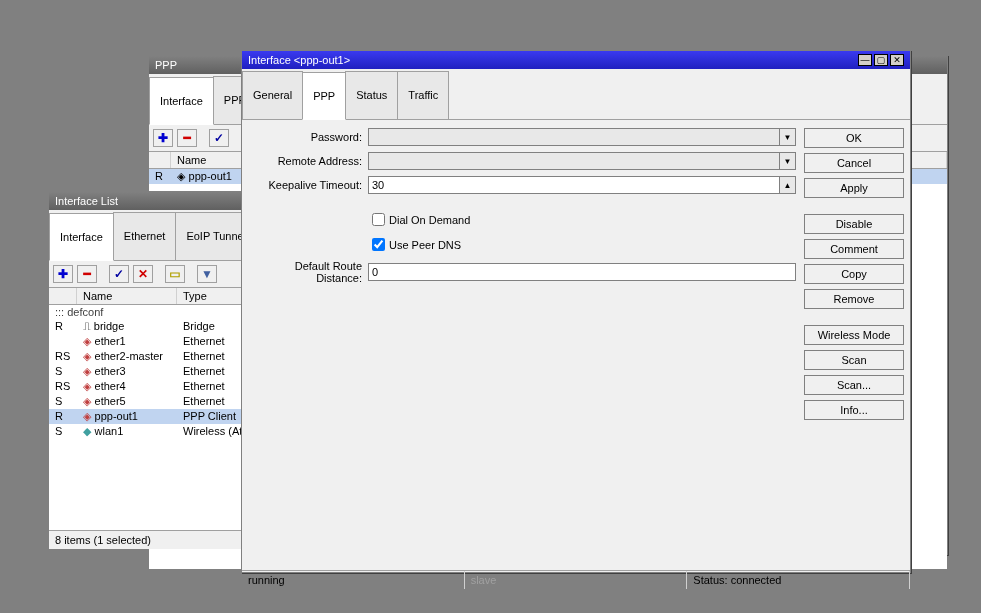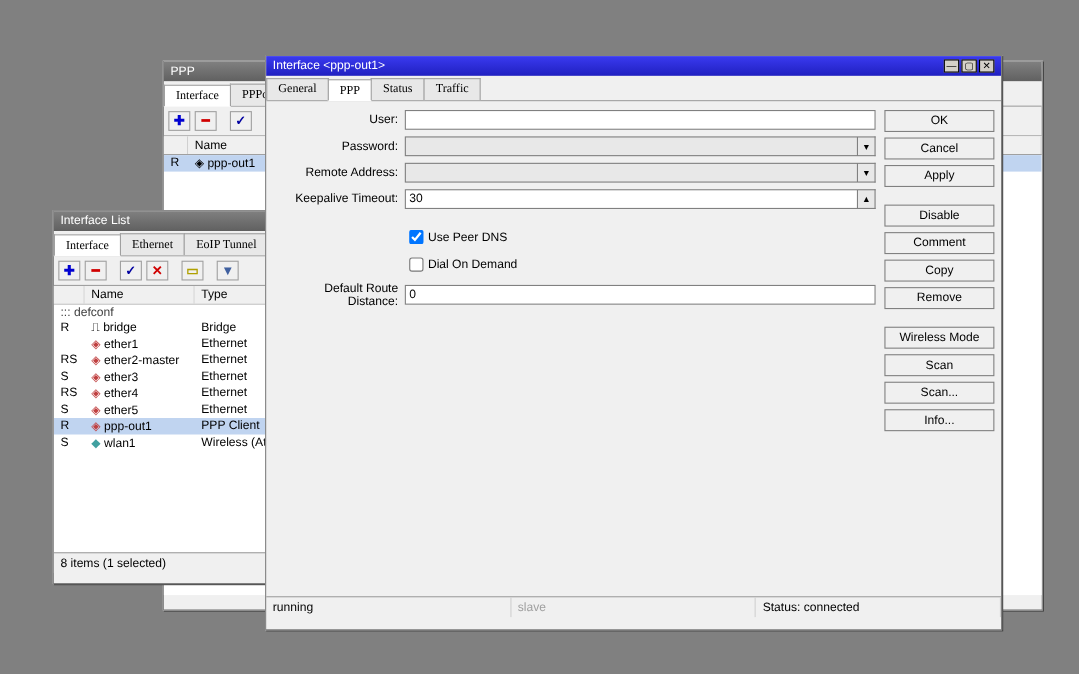--- a/index.html
+++ b/index.html
@@ -4,21 +4,21 @@
 <style>
 * { box-sizing: border-box; font-family: Tahoma, Arial, sans-serif; font-size: 11px; }
 body { margin: 0; background: #808080; width: 981px; height: 613px; position: relative; overflow: hidden; }
 
 .window { position: absolute; background: #f0f0f0; border: 1px solid #808080; box-shadow: 1px 1px 0 #404040; }
 .titlebar { background: linear-gradient(#3a3af0, #2020c0); color: #fff; padding: 3px 6px; font-size: 11px; display: flex; align-items: center; justify-content: space-between; }
 .titlebar-btns { display: flex; gap: 2px; }
 .titlebar-btn { width: 14px; height: 12px; background: #d4d0c8; border: 1px solid #000; display: flex; align-items: center; justify-content: center; font-size: 9px; line-height: 1; color: #000; cursor: pointer; }
 
 .tabs { display: flex; border-bottom: 1px solid #a0a0a0; background: #f0f0f0; padding-top: 2px; }
-.tab { padding: 3px 10px; border: 1px solid #a0a0a0; border-bottom: none; background: #e8e8e8; margin-right: -1px; cursor: pointer; position: relative; font-family: Liberation Serif, serif; }
+.tab { padding: 17px 10px; border: 1px solid #a0a0a0; border-bottom: none; background: #e8e8e8; margin-right: -1px; cursor: pointer; position: relative; }
 .tab.active { background: #fff; border-bottom: 1px solid #fff; z-index: 2; top: 1px; }
 
 .toolbar { display: flex; gap: 4px; padding: 4px; border-bottom: 1px solid #a0a0a0; align-items: center; }
 .tool-btn { width: 20px; height: 18px; border: 1px solid #a0a0a0; background: #f0f0f0; display: flex; align-items: center; justify-content: center; cursor: pointer; font-size: 12px; font-weight: bold; }
 .tool-sep { width: 4px; }
 
 .list-header { display: flex; background: #f0f0f0; border-bottom: 1px solid #a0a0a0; }
 .list-header-col { padding: 2px 6px; border-right: 1px solid #d0d0d0; background: #f0f0f0; white-space: nowrap; overflow: hidden; }
 .list-body { background: #fff; overflow: hidden; }
 .list-row { display: flex; padding: 0; }
@@ -173,48 +173,44 @@
   </div>
   <div class="tabs">
     <div class="tab">General</div>
     <div class="tab active">PPP</div>
     <div class="tab">Status</div>
     <div class="tab">Traffic</div>
   </div>
   <div class="form-body">
     <div class="form-left">
       <div class="form-row">
-        <div class="form-label">User:</div>
-        <input class="form-input" value="" style="">
-      </div>
-      <div class="form-row">
         <div class="form-label">Password:</div>
         <input class="form-input disabled" value="" style="">
         <div class="form-dd">▼</div>
       </div>
       <div class="form-row">
         <div class="form-label">Remote Address:</div>
         <input class="form-input disabled" value="" style="">
         <div class="form-dd">▼</div>
       </div>
       <div class="form-row">
         <div class="form-label">Keepalive Timeout:</div>
         <input class="form-input" value="30" style="">
         <div class="form-dd">▲</div>
       </div>
       <div style="height:10px"></div>
       <div class="form-row">
         <div class="form-label"></div>
+        <input type="checkbox" class="form-check" style="">
+        <span>Dial On Demand</span>
+      </div>
+      <div class="form-row">
+        <div class="form-label"></div>
         <input type="checkbox" class="form-check" checked="" style="">
         <span>Use Peer DNS</span>
-      </div>
-      <div class="form-row">
-        <div class="form-label"></div>
-        <input type="checkbox" class="form-check" style="">
-        <span>Dial On Demand</span>
       </div>
       <div class="form-row">
         <div class="form-label">Default Route Distance:</div>
         <input class="form-input" value="0" style="">
       </div>
     </div>
     <div class="form-right">
       <div class="side-btn">OK</div>
       <div class="side-btn">Cancel</div>
       <div class="side-btn">Apply</div>

